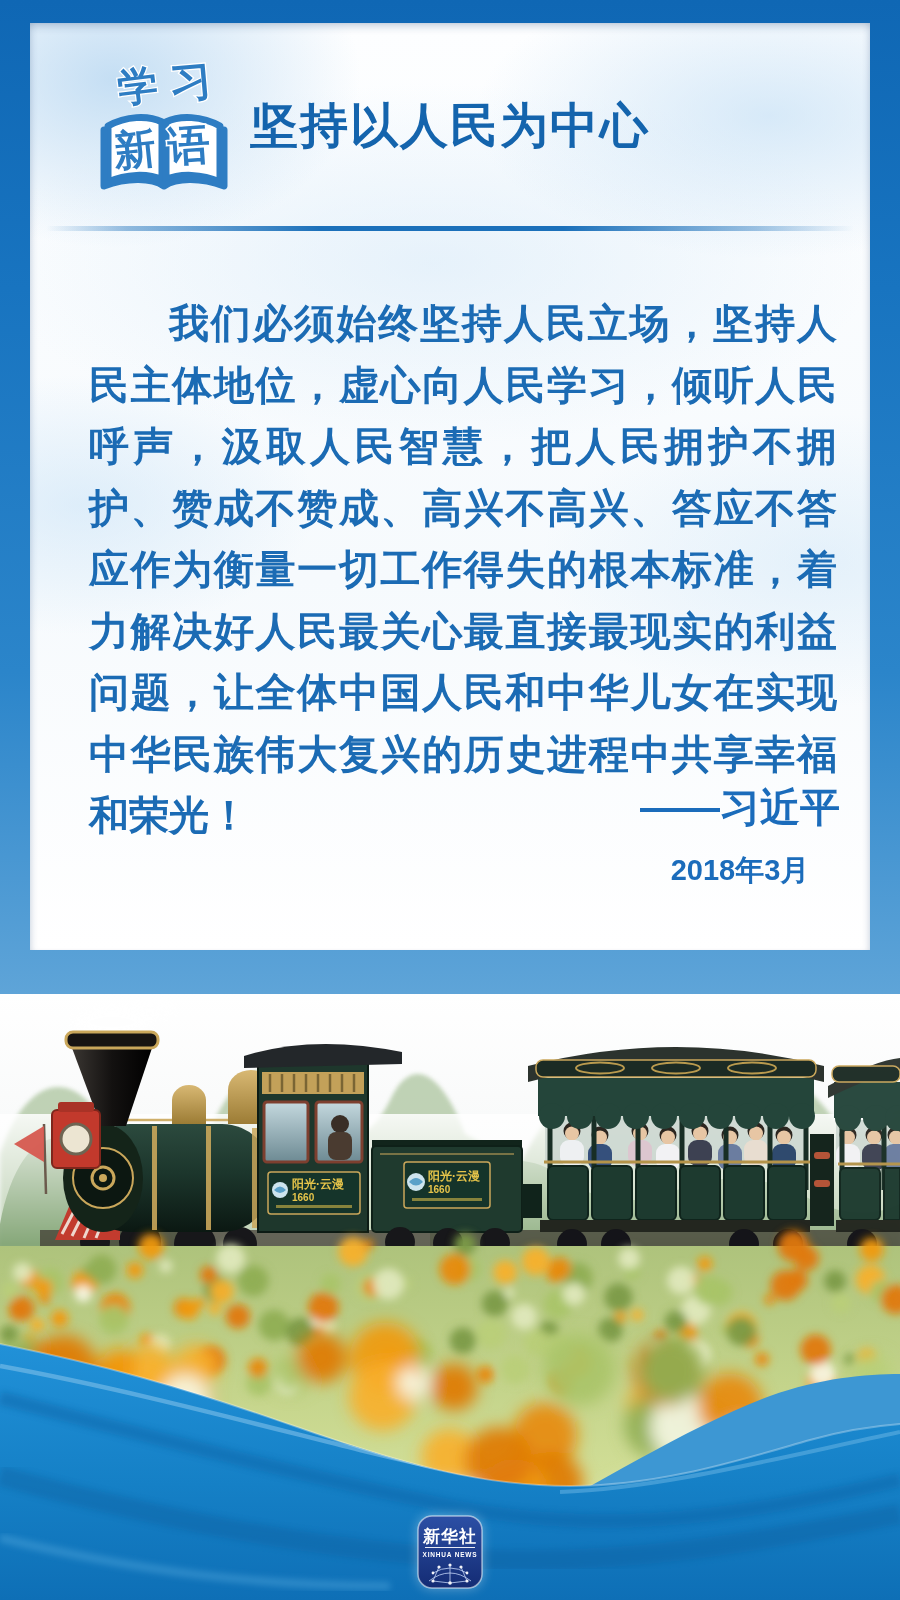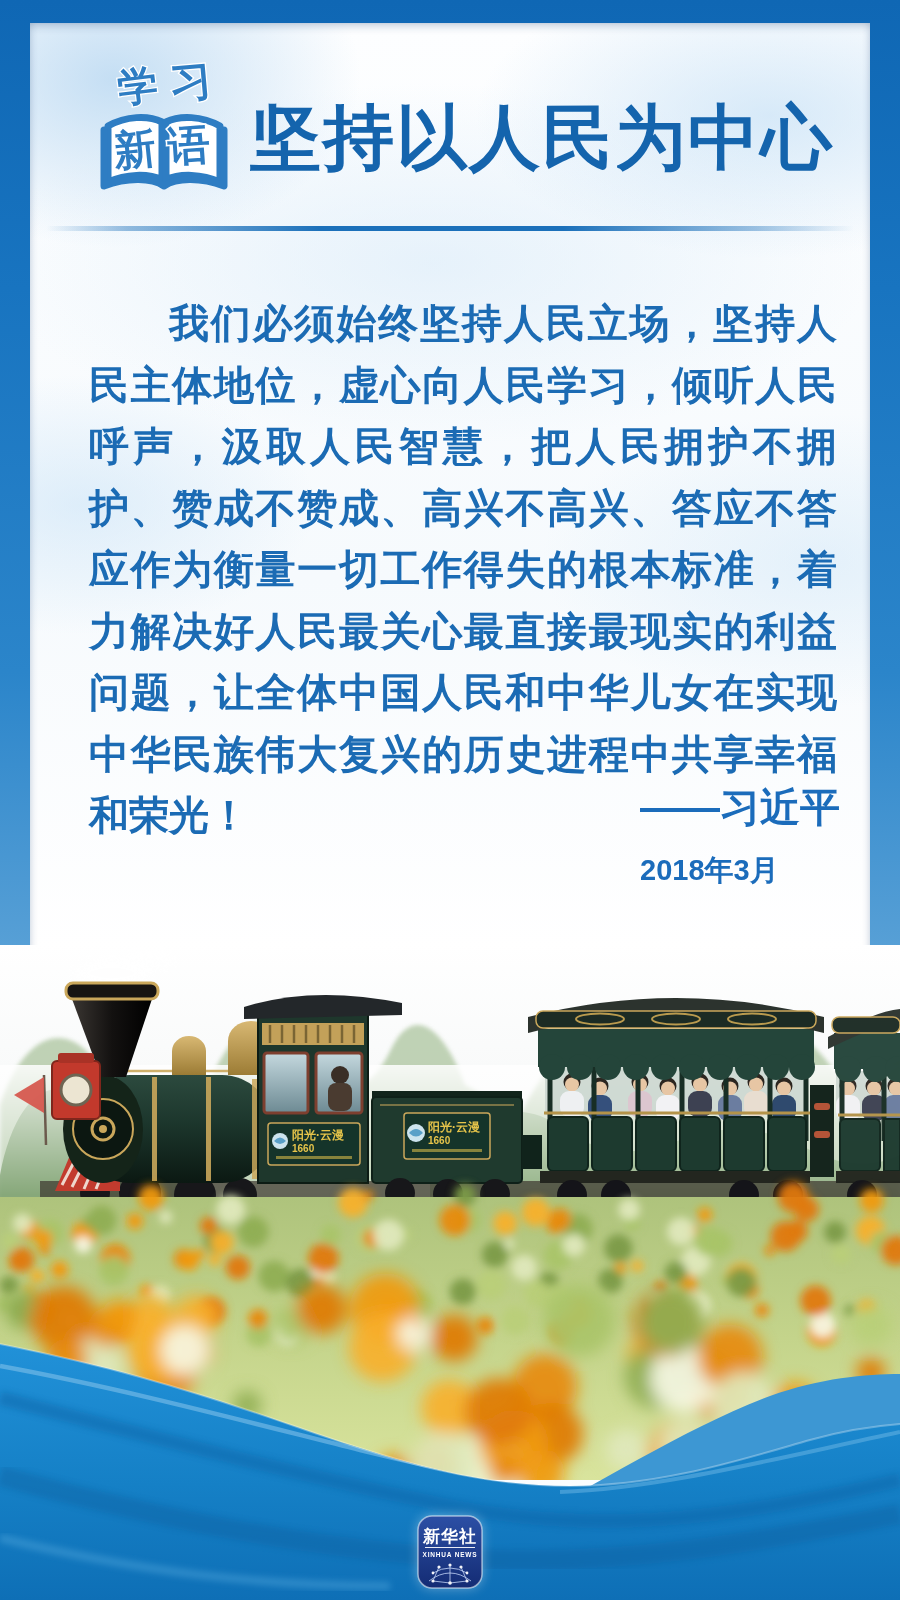--- a/index.html
+++ b/index.html
@@ -16,38 +16,38 @@
       radial-gradient(50% 22% at 88% 10%, rgba(190,220,244,.6) 0%, rgba(190,220,244,0) 70%),
       radial-gradient(70% 26% at 48% 26%, rgba(214,233,248,.55) 0%, rgba(214,233,248,0) 75%),
       radial-gradient(40% 20% at 6% 52%, rgba(196,224,246,.5) 0%, rgba(196,224,246,0) 70%),
       radial-gradient(46% 22% at 94% 58%, rgba(205,229,247,.45) 0%, rgba(205,229,247,0) 72%),
       linear-gradient(180deg,#fdfeff 0%,#f6fafd 60%,#ffffff 100%);
     box-shadow:inset 0 7px 9px -4px rgba(20,60,110,.25), inset 6px 0 8px -6px rgba(20,60,110,.2), inset -6px 0 8px -6px rgba(20,60,110,.2);
   }
   .header{position:absolute;left:100px;top:60px;display:flex;align-items:flex-start;gap:22px;}
   .logo{width:128px;height:138px;flex:0 0 auto;}
   .page-title{
-    margin:42px 0 0 0;font-size:71px;line-height:1;font-weight:900;
+    margin:42px 0 0 0;font-size:48px;line-height:1;font-weight:900;
     color:#1464ad;letter-spacing:2px;white-space:nowrap;
   }
   .divider{
     position:absolute;left:46px;top:226px;width:808px;height:5px;
     background:linear-gradient(90deg,rgba(27,112,186,0) 0%,rgba(27,112,186,.45) 10%,#1b70ba 34%,#1b70ba 64%,rgba(27,112,186,.4) 88%,rgba(27,112,186,0) 100%);
     border-radius:3px;
   }
   .quote{
     position:absolute;left:77px;top:281px;width:748px;margin:12px;
     font-size:40px;line-height:61.5px;font-weight:700;color:#1b6bb4;
     text-align:justify;text-align-last:left;text-indent:2em;
   }
-  .attribution{position:absolute;right:60px;top:780px;text-align:left;color:#1b6cbb;}
+  .attribution{position:absolute;right:60px;top:780px;text-align:center;color:#1b6cbb;}
   .attr-author{font-size:40px;font-weight:800;margin-bottom:16px;}
   .attr-date{font-size:29px;font-weight:700;margin-bottom:15px;}
   .attr-source{font-size:29px;font-weight:700;}
-  .photo{position:absolute;left:0;top:945px;width:900px;height:535px;}
+  .photo{position:absolute;left:0;top:994px;width:900px;height:535px;}
   .wave{position:absolute;left:0;top:1280px;width:900px;height:320px;}
   .xinhua{position:absolute;left:417px;top:1515px;width:66px;height:74px;filter:drop-shadow(0 0 6px rgba(255,255,255,.35));}
   svg{display:block;}
 </style>
 </head>
 <body>
 
 <div class="poster">
 
   <div class="sky-panel"></div>

